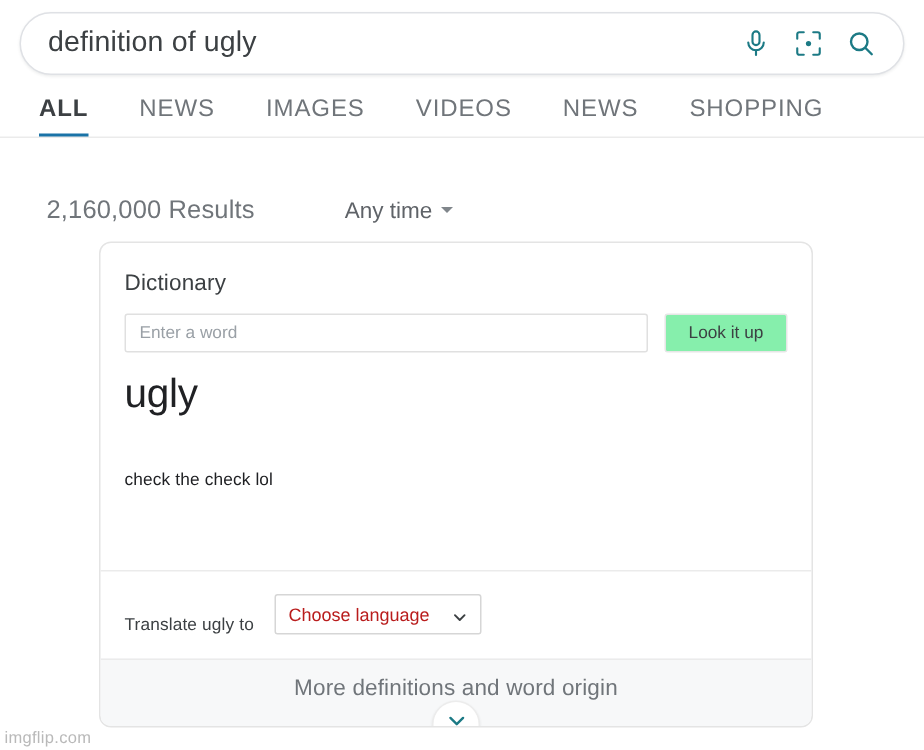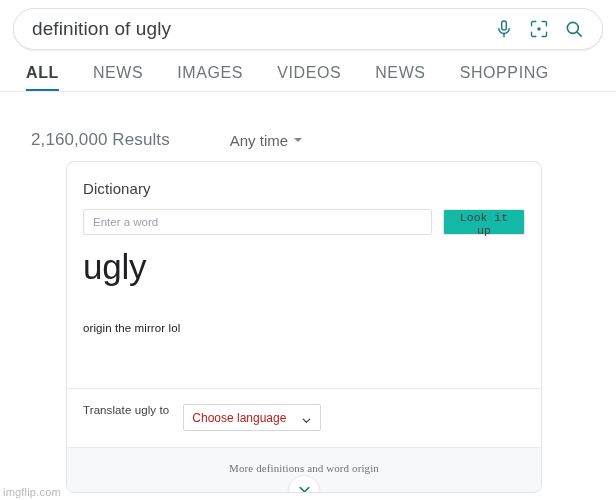--- a/index.html
+++ b/index.html
@@ -174,28 +174,28 @@
   .word-input::placeholder {
     color: #9aa0a6;
   }
   .lookup-btn {
     flex: 0 0 auto;
     width: 82px;
     height: 26px;
     box-sizing: border-box;
     border: 1px solid #e6e6e6;
     border-radius: 2px;
-    background: #14b8a6;
-    font-family: Liberation Mono, monospace;
+    background: #86efac;
+    font-family: Liberation Sans, sans-serif;
     font-size: 11.5px;
     color: #3c4043;
     cursor: pointer;
   }
   .headword {
-    font-size: 35px;
+    font-size: 27px;
     color: #202124;
     line-height: 1;
     margin: 13px 0 0 0;
     font-weight: normal;
     letter-spacing: -0.2px;
   }
   .definition {
     font-size: 11.5px;
     color: #202124;
     margin: 38px 0 0 0;
@@ -206,21 +206,21 @@
   }
   .divider {
     height: 1px;
     background: #ebebeb;
     width: 100%;
   }
 
   
   .translate-row {
     display: flex;
-    align-items: flex-start;
+    align-items: flex-end;
     padding: 15px 16px 16px 16px;
   }
   .translate-label {
     font-size: 11.5px;
     color: #3c4043;
     margin-right: 14px;
     letter-spacing: 0.1px;
   }
   .lang-select {
     position: relative;
@@ -248,25 +248,24 @@
 
   
   .card-footer {
     background: #f7f8f9;
     border-top: 1px solid #ebebeb;
     text-align: center;
     padding: 10px 0 16px 0;
     position: relative;
   }
   .more-text {
-    font-size: 11px;
+    font-size: 15px;
     color: #70757a;
     letter-spacing: 0.1px;
     cursor: pointer;
-    font-family: Liberation Serif, serif;
   }
   .expand-circle {
     position: absolute;
     left: 50%;
     transform: translateX(-50%);
     bottom: -15px;
     width: 30px;
     height: 30px;
     border-radius: 50%;
     background: #fff;
@@ -348,21 +347,21 @@
 
   <div class="card-body">
     <div class="card-title">Dictionary</div>
 
     <div class="lookup-row">
       <input class="word-input" type="text" placeholder="Enter a word" style="">
       <button class="lookup-btn">Look it up</button>
     </div>
 
     <div class="headword">ugly</div>
-    <div class="definition">origin the mirror lol</div>
+    <div class="definition">check the check lol</div>
     <div class="body-spacer"></div>
   </div>
 
   <div class="divider"></div>
 
   <div class="translate-row">
     <div class="translate-label">Translate ugly to</div>
     <div class="lang-select">
       <span class="lang-select-text">Choose language</span>
       <span class="chev-sm">

